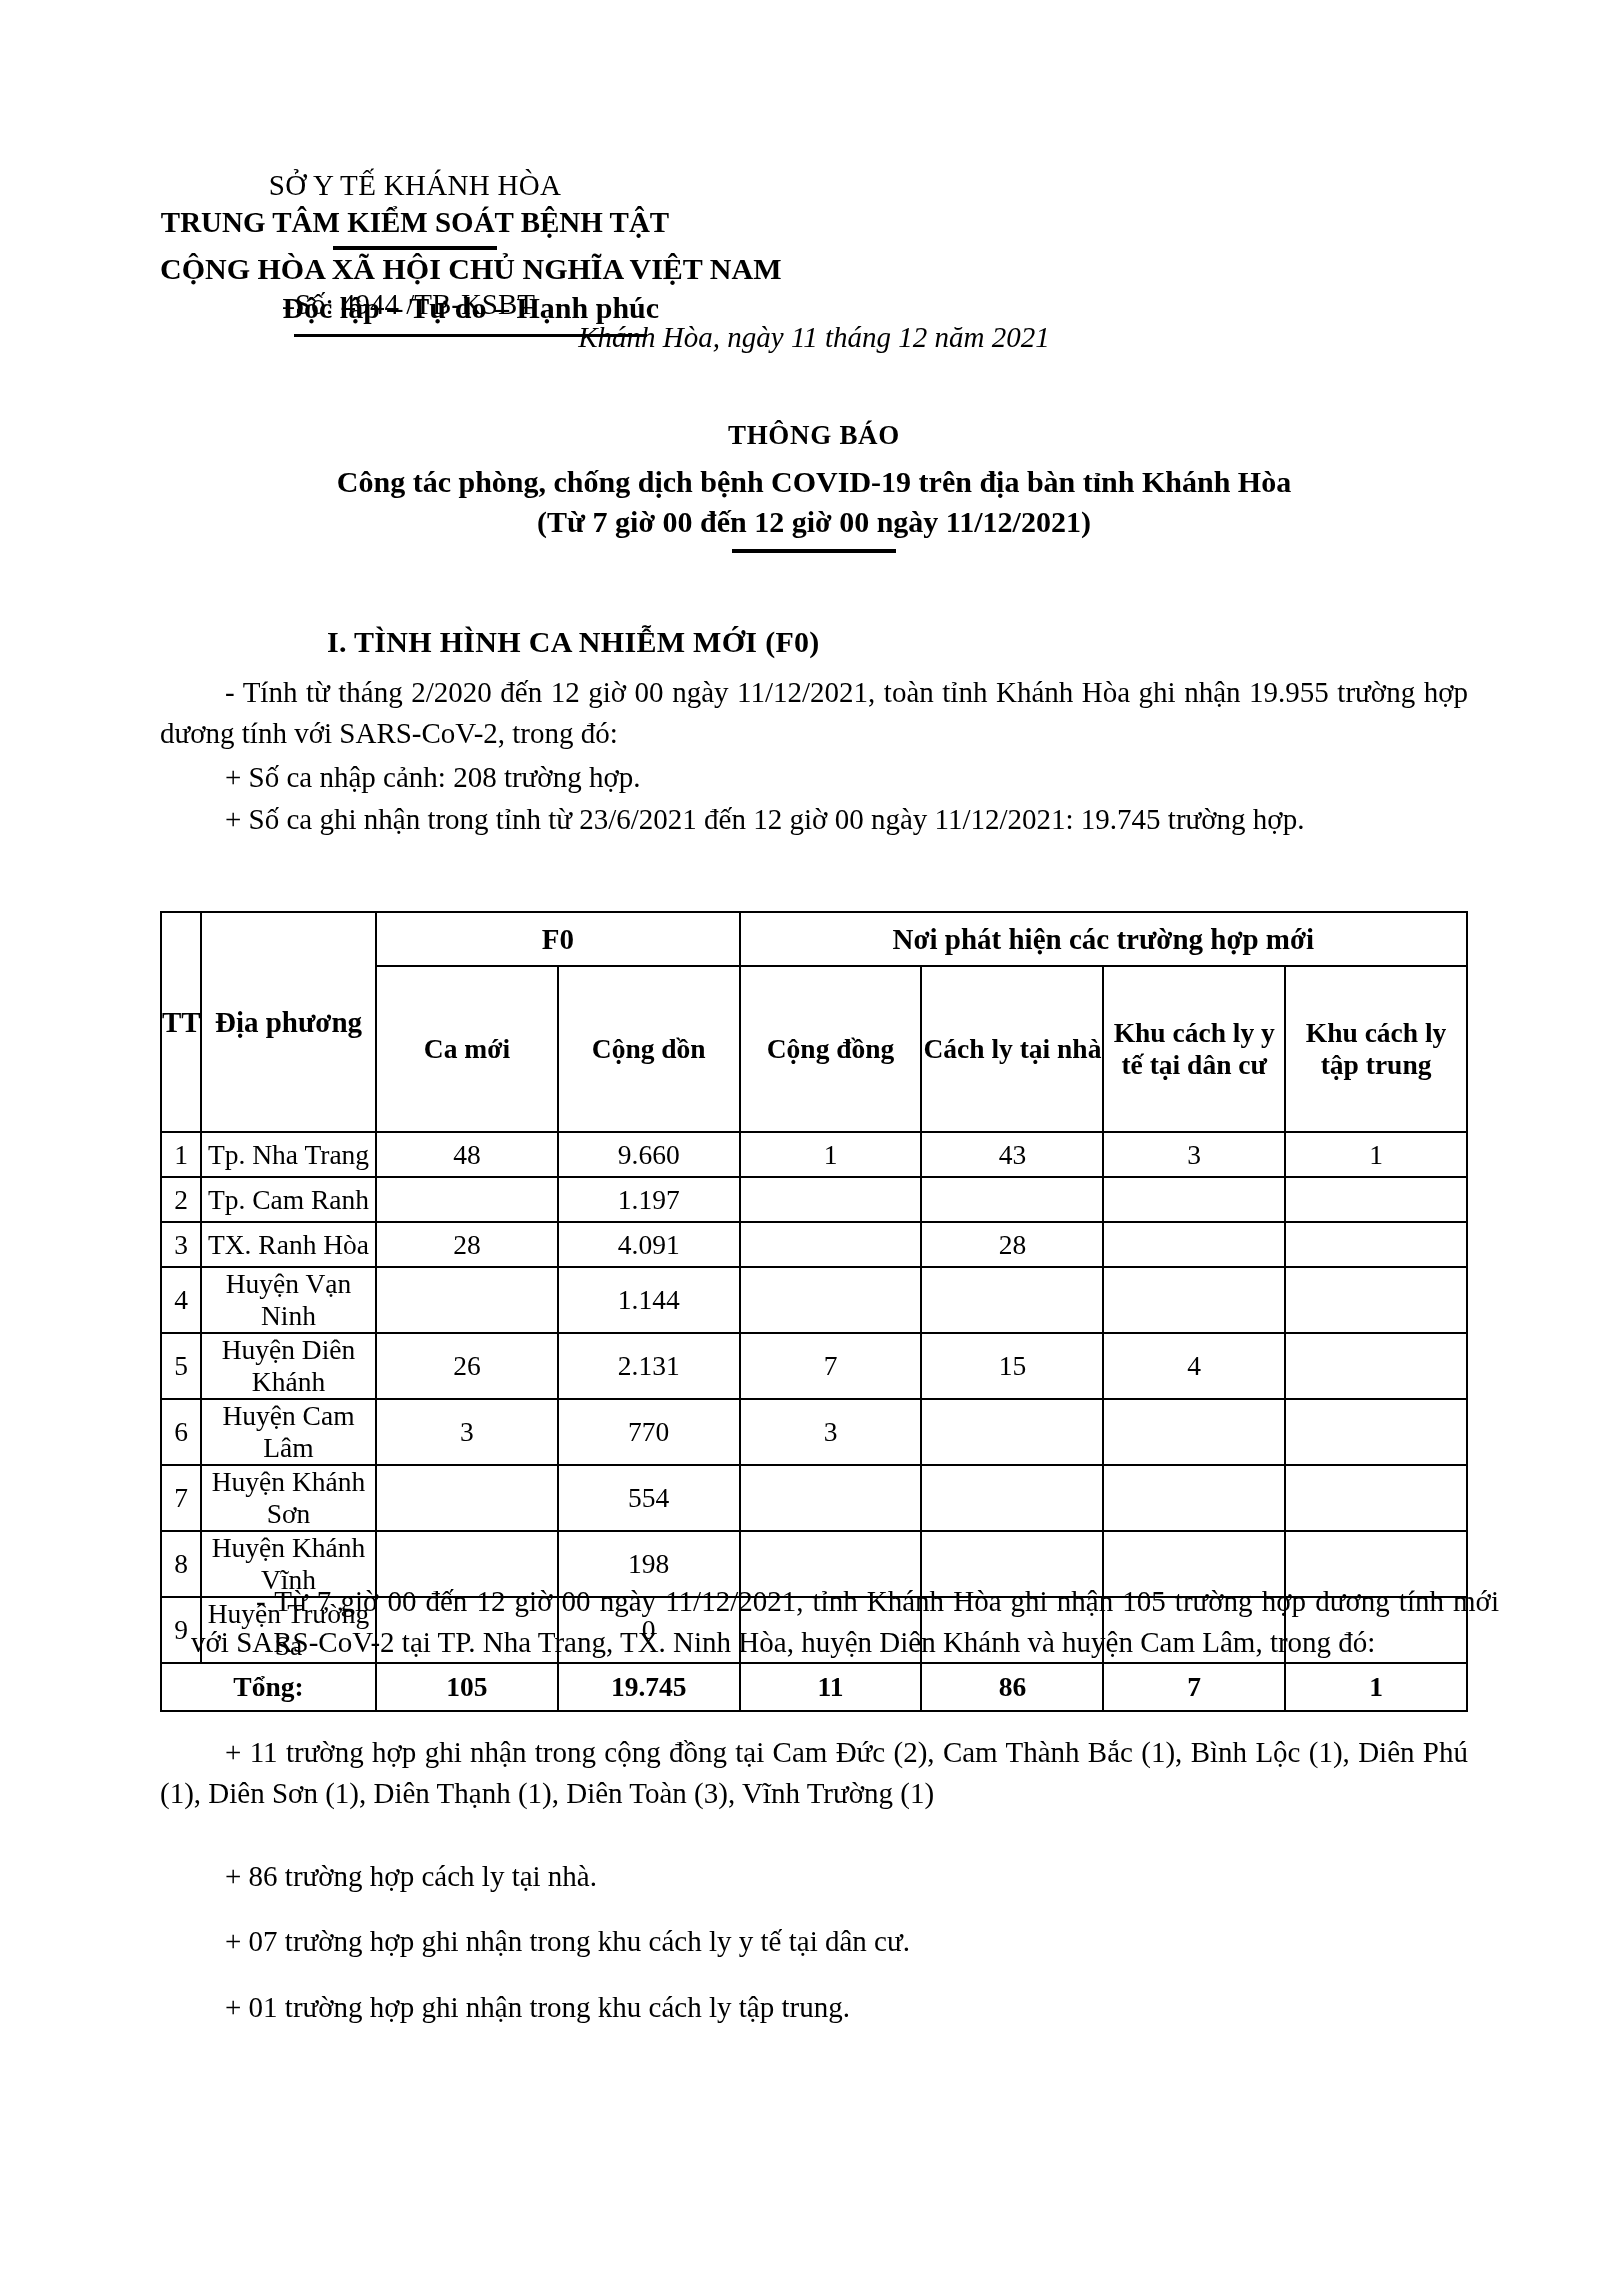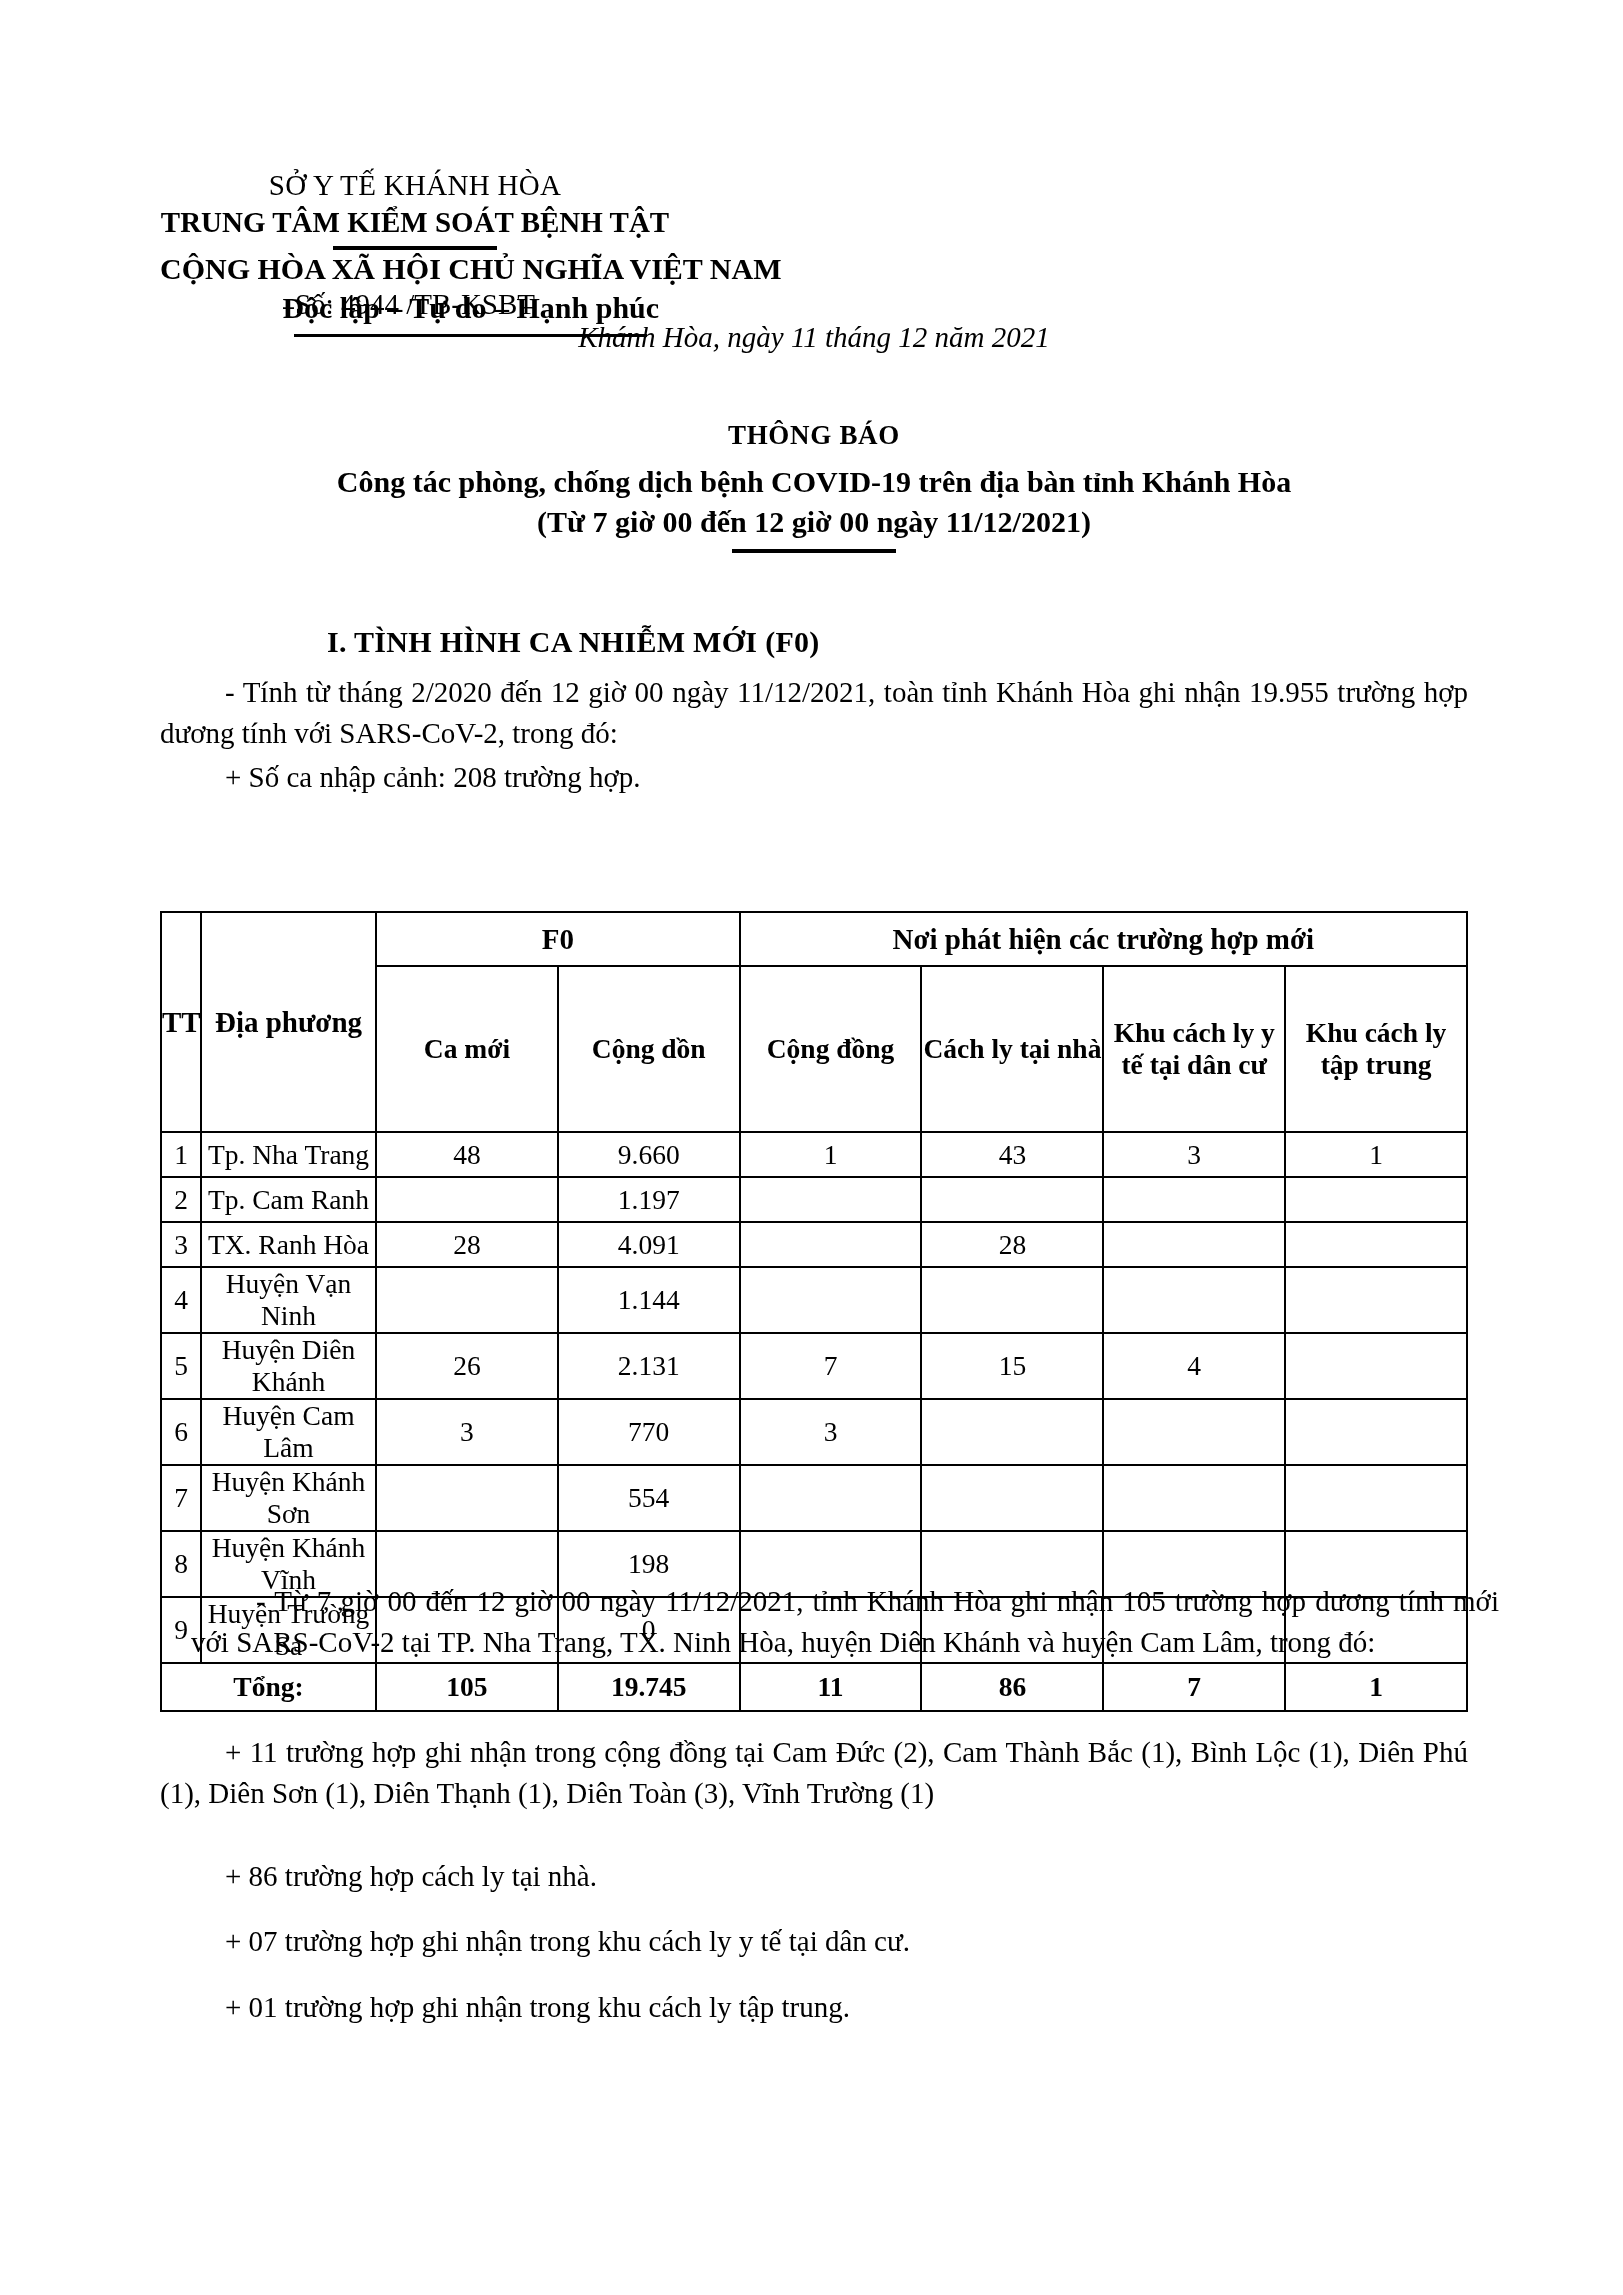--- a/index.html
+++ b/index.html
@@ -247,20 +247,23 @@
     <div class="rule-title"></div>
   </div>
 
   <div class="section-heading">I. TÌNH HÌNH CA NHIỄM MỚI (F0)</div>
 
   <div class="para" style="top:672px;">
     <span class="indent"></span><span>- Tính từ tháng 2/2020 đến 12 giờ 00 ngày 11/12/2021, toàn tỉnh Khánh Hòa ghi nhận 19.955 trường hợp dương tính với SARS-CoV-2, trong đó:</span>
   </div>
   <div class="para nojust" style="top:757px;">
     <span class="indent"></span><span>+ Số ca nhập cảnh: 208 trường hợp.</span>
+  </div>
+  <div class="para" style="top:799px;">
+    <span class="indent"></span><span>+ Số ca ghi nhận trong tỉnh từ 23/6/2021 đến 12 giờ 00 ngày 11/12/2021: 19.745 trường hợp.</span>
   </div>
 
   <div class="tbl-wrap">
     <table class="t">
       <thead>
         <tr>
           <th class="h-tt" rowspan="2">TT</th>
           <th class="h-dp" rowspan="2">Địa phương</th>
           <th class="h-f0" colspan="2">F0</th>
           <th class="h-noi" colspan="4">Nơi phát hiện các trường hợp mới</th>

